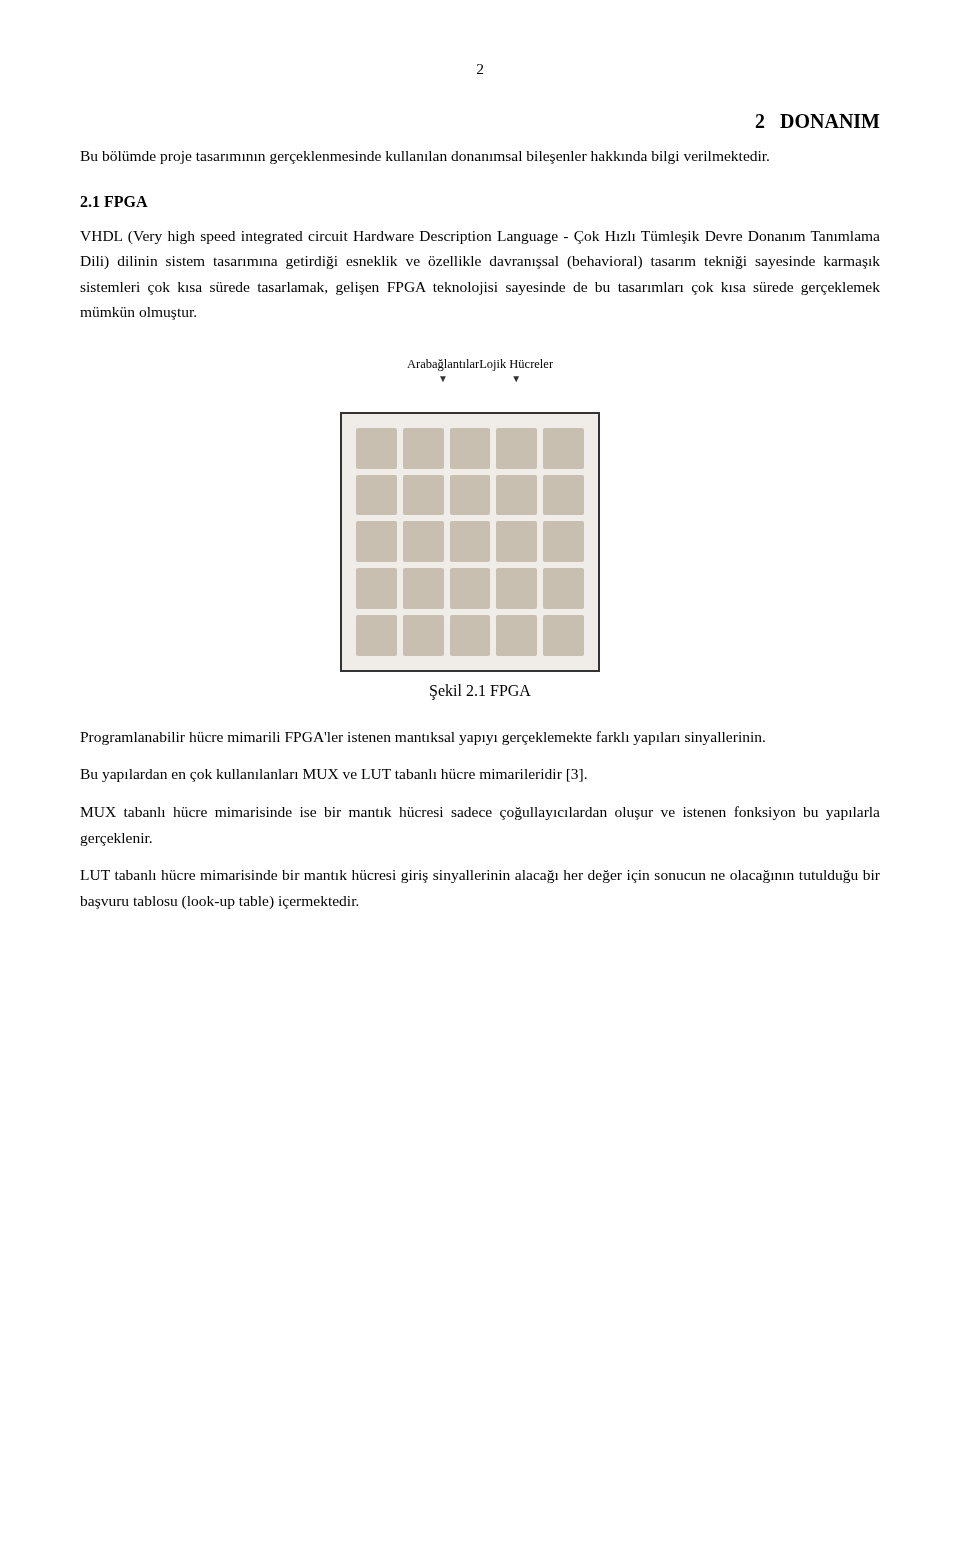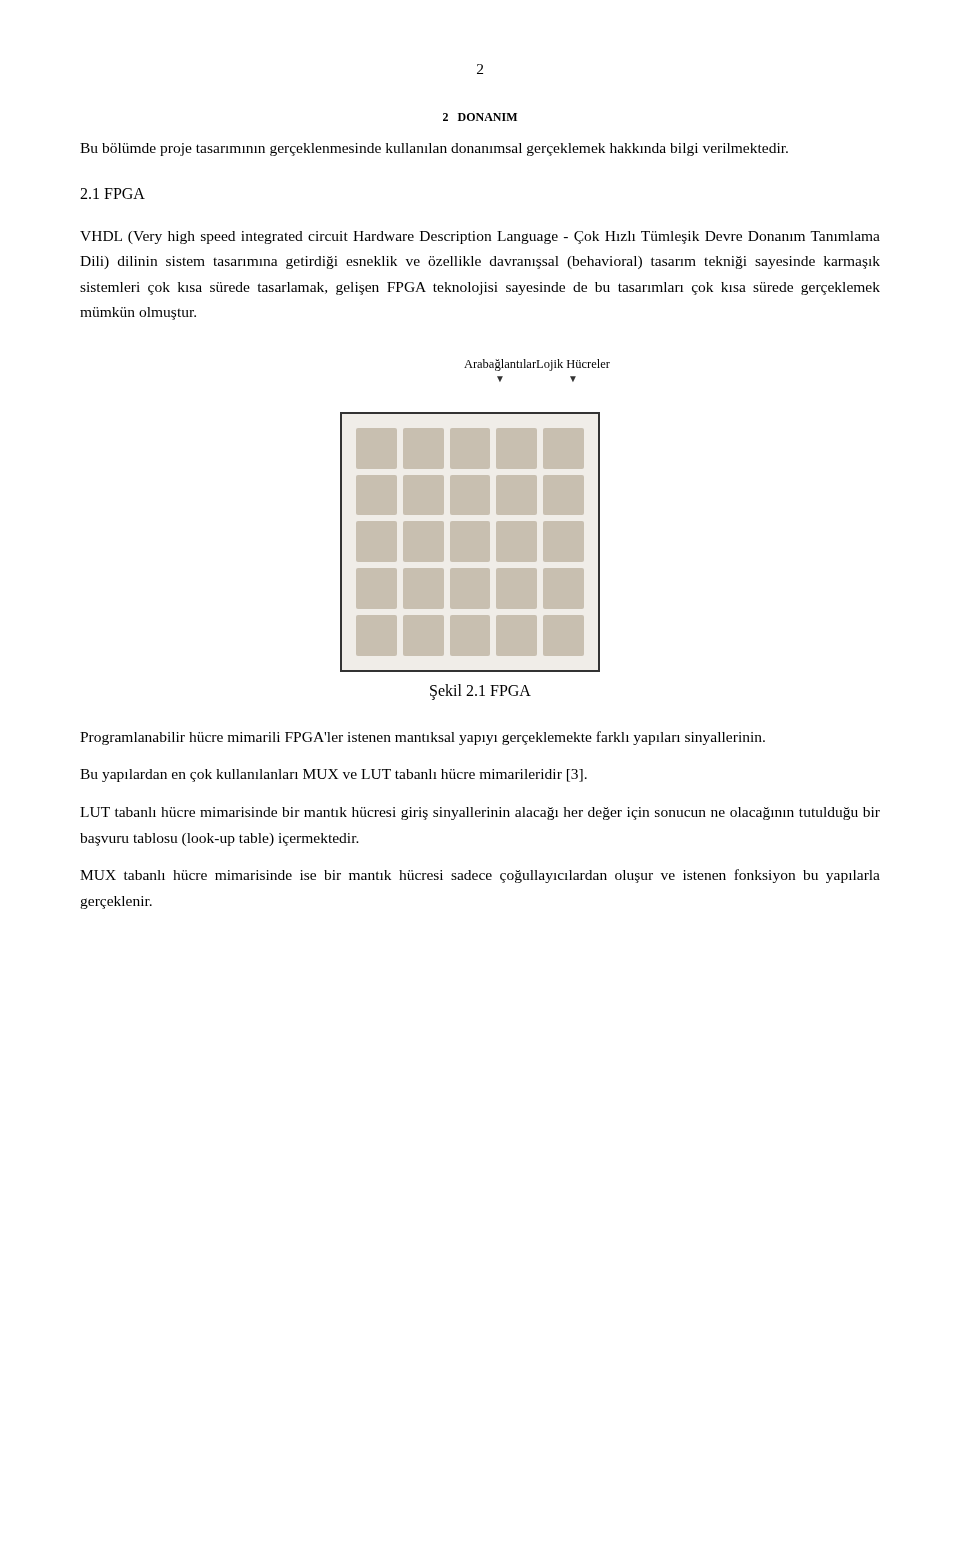--- a/index.html
+++ b/index.html
@@ -21,36 +21,36 @@
       padding: 60px 80px 60px 80px;
       position: relative;
     }
     .page-number {
       text-align: center;
       font-size: 15.5px;
       margin-bottom: 32px;
     }
     .section-heading {
       font-weight: bold;
-      font-size: 12px;
+      font-size: 20px;
       margin-bottom: 10px;
-      text-align: center;
+      text-align: right;
     }
     .body-text {
       text-align: justify;
       line-height: 1.65;
       margin-bottom: 12px;
     }
     .section-2-1 {
       margin-top: 24px;
     }
     .section-2-1-heading {
-      font-weight: normal;
+      font-weight: bold;
       font-size: 16px;
-      margin-bottom: 20px;
+      margin-bottom: 12px;
     }
     .figure-container {
       display: flex;
       flex-direction: column;
       align-items: center;
       margin: 32px auto 24px auto;
       width: 320px;
     }
     .fpga-diagram {
       border: 2px solid #333;
@@ -77,21 +77,21 @@
       font-size: 16px;
       margin-top: 10px;
       text-align: center;
     }
     .diagram-wrapper {
       position: relative;
       width: 280px;
     }
     .diagram-top-labels {
       display: flex;
-      justify-content: flex-end;
+      justify-content: center;
       width: 100%;
       font-size: 12.5px;
       margin-bottom: 20px;
       padding: 0 10px;
     }
     .diagram-top-label {
       display: flex;
       flex-direction: column;
       align-items: center;
     }
@@ -109,21 +109,21 @@
   <div class="page-number">
     <span>2</span>
   </div>
 
   <div class="section-heading">
     <span>2</span>
     &nbsp;
     <span>DONANIM</span>
   </div>
 
-  <p class="body-text">Bu bölümde proje tasarımının gerçeklenmesinde kullanılan donanımsal gerçeklemek hakkında bilgi verilmektedir.</p>
+  <p class="body-text">Bu bölümde proje tasarımının gerçeklenmesinde kullanılan donanımsal bileşenler hakkında bilgi verilmektedir.</p>
 
   <div class="section-2-1">
     <div class="section-2-1-heading">2.1 FPGA</div>
 
 
     <p class="body-text">VHDL (Very high speed integrated circuit Hardware Description Language - Çok Hızlı Tümleşik Devre Donanım Tanımlama Dili) dilinin sistem tasarımına getirdiği esneklik ve özellikle davranışsal (behavioral) tasarım tekniği sayesinde karmaşık sistemleri çok kısa sürede tasarlamak, gelişen FPGA teknolojisi sayesinde de bu tasarımları çok kısa sürede gerçeklemek mümkün olmuştur.</p>
 
 
     <div class="figure-container">
       <div class="diagram-wrapper">
@@ -167,18 +167,18 @@
           </div>
         </div>
       </div>
       <div class="figure-caption">Şekil 2.1 FPGA</div>
     </div>
 
     <p class="body-text">Programlanabilir hücre mimarili FPGA'ler istenen mantıksal yapıyı gerçeklemekte farklı yapıları sinyallerinin.</p>
 
     <p class="body-text">Bu yapılardan en çok kullanılanları MUX ve LUT tabanlı hücre mimarileridir [3].</p>
 
+    <p class="body-text">MUX tabanlı hücre mimarisinde ise bir mantık hücresi sadece çoğullayıcılardan oluşur ve istenen fonksiyon bu yapılarla gerçeklenir.</p>
+
     <p class="body-text">LUT tabanlı hücre mimarisinde bir mantık hücresi giriş sinyallerinin alacağı her değer için sonucun ne olacağının tutulduğu bir başvuru tablosu (look-up table) içermektedir.</p>
-
-    <p class="body-text">MUX tabanlı hücre mimarisinde ise bir mantık hücresi sadece çoğullayıcılardan oluşur ve istenen fonksiyon bu yapılarla gerçeklenir.</p>
   </div>
 
 </div>
 
 </body></html>

